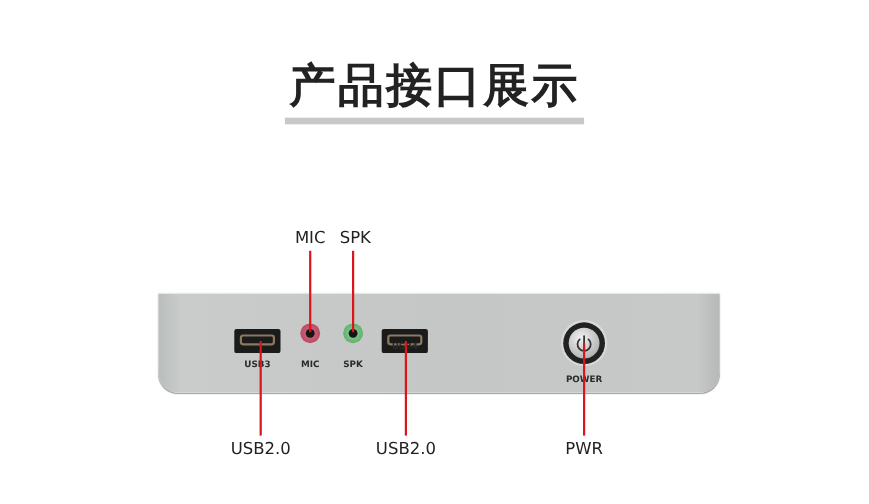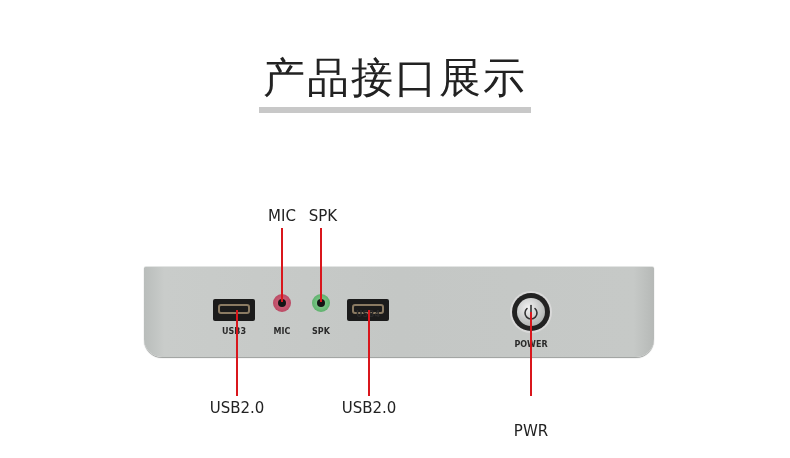--- a/index.html
+++ b/index.html
@@ -1,17 +1,17 @@
 <!DOCTYPE html>
 <html><head>
 <meta charset="utf-8">
 <style>
   html, body { margin:0; padding:0; }
   body { width:790px; height:458px; background:#ffffff; position:relative; overflow:hidden; font-family:"DejaVu Sans", sans-serif; }
-  .title { position:absolute; left:250px; top:50px; width:290px; text-align:center; font-size:42px; font-weight:normal; color:#222; letter-spacing:2px; line-height:56px; }
+  .title { position:absolute; left:250px; top:50px; width:290px; text-align:center; font-size:42px; font-weight:bold; color:#222; letter-spacing:2px; line-height:56px; }
   .title-bar { position:absolute; left:259px; top:107px; width:272px; height:6px; background:#c8c8c8; }
   .device { position:absolute; left:144px; top:266px; width:510px; height:90px;
     background:linear-gradient(to right,#b9bdbb 0%,#c9ccca 4%,#c4c7c5 50%,#c6c9c7 96%,#b6b9b7 100%);
     border-top:1px solid #e3e5e4; border-radius:2px 2px 18px 18px; box-shadow:0 1px 1px #9a9d9b; }
   .usb { position:absolute; width:42px; height:22px; background:#1b1b1b; border-radius:2px; }
   .usb::after { content:""; position:absolute; left:5px; top:5px; width:32px; height:10px; border:2px solid #8a7a62; border-radius:3px; box-sizing:border-box; }
   .jack { position:absolute; width:18px; height:18px; border-radius:50%; }
   .jack::after { content:""; position:absolute; left:5px; top:5px; width:8px; height:8px; border-radius:50%; background:#151515; }
   .port-label { position:absolute; font-size:8px; font-weight:bold; color:#2a2a2a; text-align:center; width:50px; }
   .power-btn { position:absolute; left:512px; top:293px; width:38px; height:38px; border-radius:50%; background:#222;
@@ -52,13 +52,13 @@
 <div class="line" style="left:281px;top:228px;height:74px;"></div>
 <div class="line" style="left:320px;top:228px;height:74px;"></div>
 <div class="line" style="left:236px;top:310px;height:86px;"></div>
 <div class="line" style="left:368px;top:310px;height:86px;"></div>
 <div class="line" style="left:530px;top:312px;height:84px;"></div>
 
 <div class="callout" style="left:242px;top:207px;">MIC</div>
 <div class="callout" style="left:283px;top:207px;">SPK</div>
 <div class="callout" style="left:197px;top:399px;">USB2.0</div>
 <div class="callout" style="left:329px;top:399px;">USB2.0</div>
-<div class="callout" style="left:491px;top:399px;margin-top:23px;">PWR</div>
+<div class="callout" style="left:491px;top:399px;">PWR</div>
 
 </body></html>

